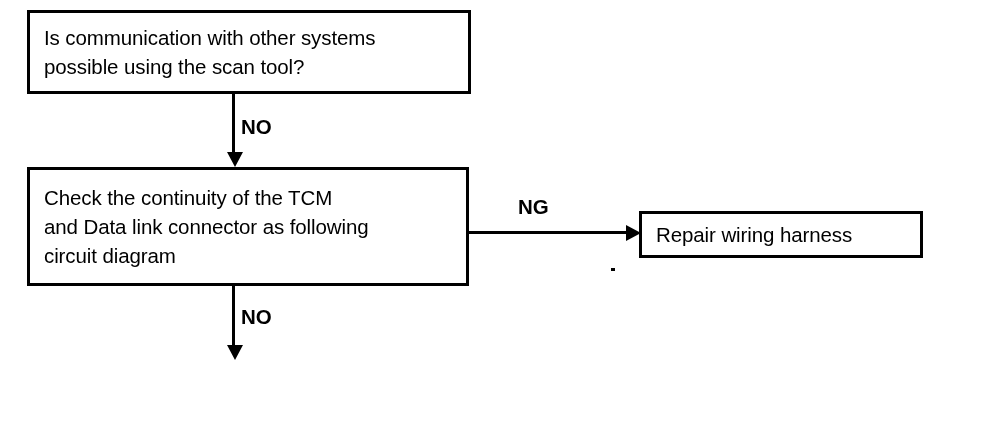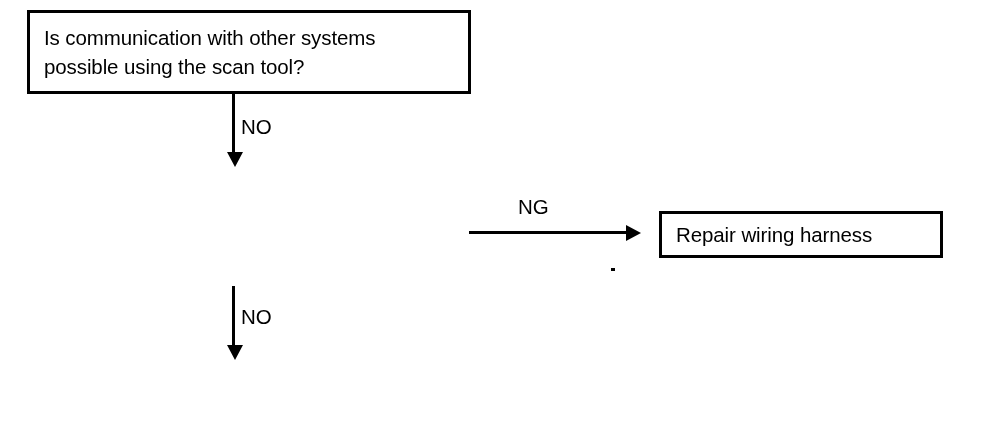--- a/index.html
+++ b/index.html
@@ -38,21 +38,21 @@
   
   #node-question {
     left: 27px;  top: 10px;
     width: 444px; height: 84px;
   }
   #node-check {
     left: 27px;  top: 167px;
     width: 442px; height: 119px;
   }
   #node-repair {
-    left: 659px; top: 211px;
+    left: 639px; top: 211px;
     width: 284px; height: 47px; text-align: right;
   }
   #node-replace {
     left: 107px; top: 361px;
     width: 242px; height: 48px;
   }
 
   
   .edge { position: absolute; }
   .edge-line-v {
@@ -76,21 +76,21 @@
     position: absolute;
     width: 0; height: 0;
     border-top: 8px solid transparent;
     border-bottom: 8px solid transparent;
     border-left: 15px solid #000000;
   }
   .edge-label {
     position: absolute;
     font-size: 20.5px;
     line-height: 22px;
-    font-weight: 400;
+    font-weight: 700;
     color: #000000;
     white-space: nowrap;
   }
 
   
   #edge1-line  { left: 232px; top: 94px;  height: 60px; }
   #edge1-arrow { left: 227px; top: 152px; }
   #edge1-label { left: 241px; top: 116px; }
 
   
@@ -120,20 +120,25 @@
     <div class="node-text">Is communication with other systems
 possible using the scan tool?</div>
   </div>
 
   <div class="edge">
     <div class="edge-line-v" id="edge1-line"></div>
     <div class="arrowhead-down" id="edge1-arrow"></div>
     <div class="edge-label" id="edge1-label">NO</div>
   </div>
 
+  <div class="node" id="node-check">
+    <div class="node-text">Check the continuity of the TCM
+and Data link connector as following
+circuit diagram</div>
+  </div>
 
   <div class="edge">
     <div class="edge-line-h" id="edge2-line"></div>
     <div class="arrowhead-right" id="edge2-arrow"></div>
     <div class="edge-label" id="edge2-label">NG</div>
   </div>
 
   <div class="node" id="node-repair">
     <div class="node-text">Repair wiring harness</div>
   </div>

